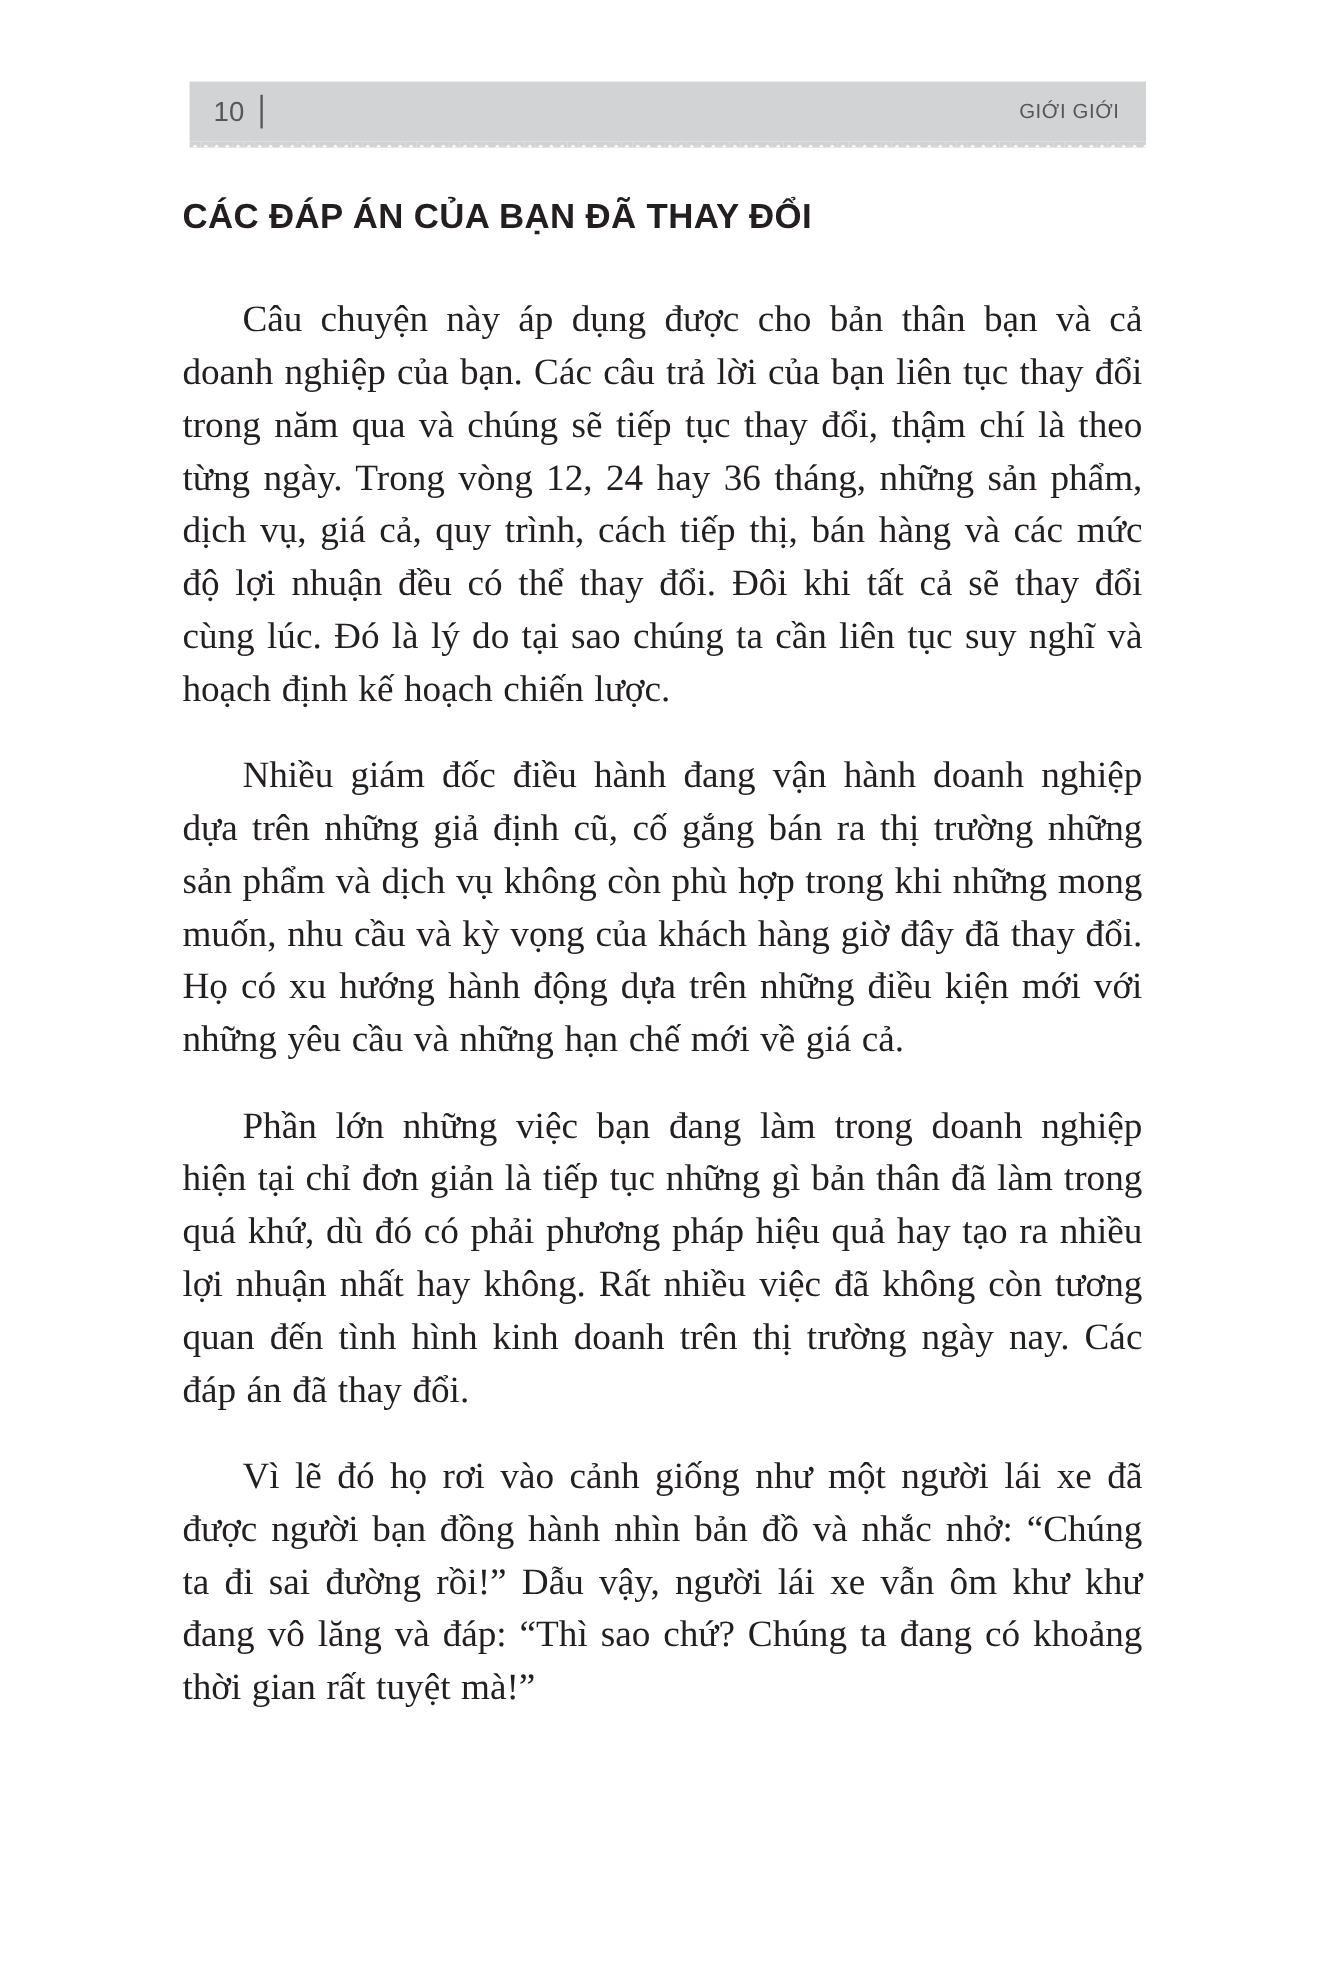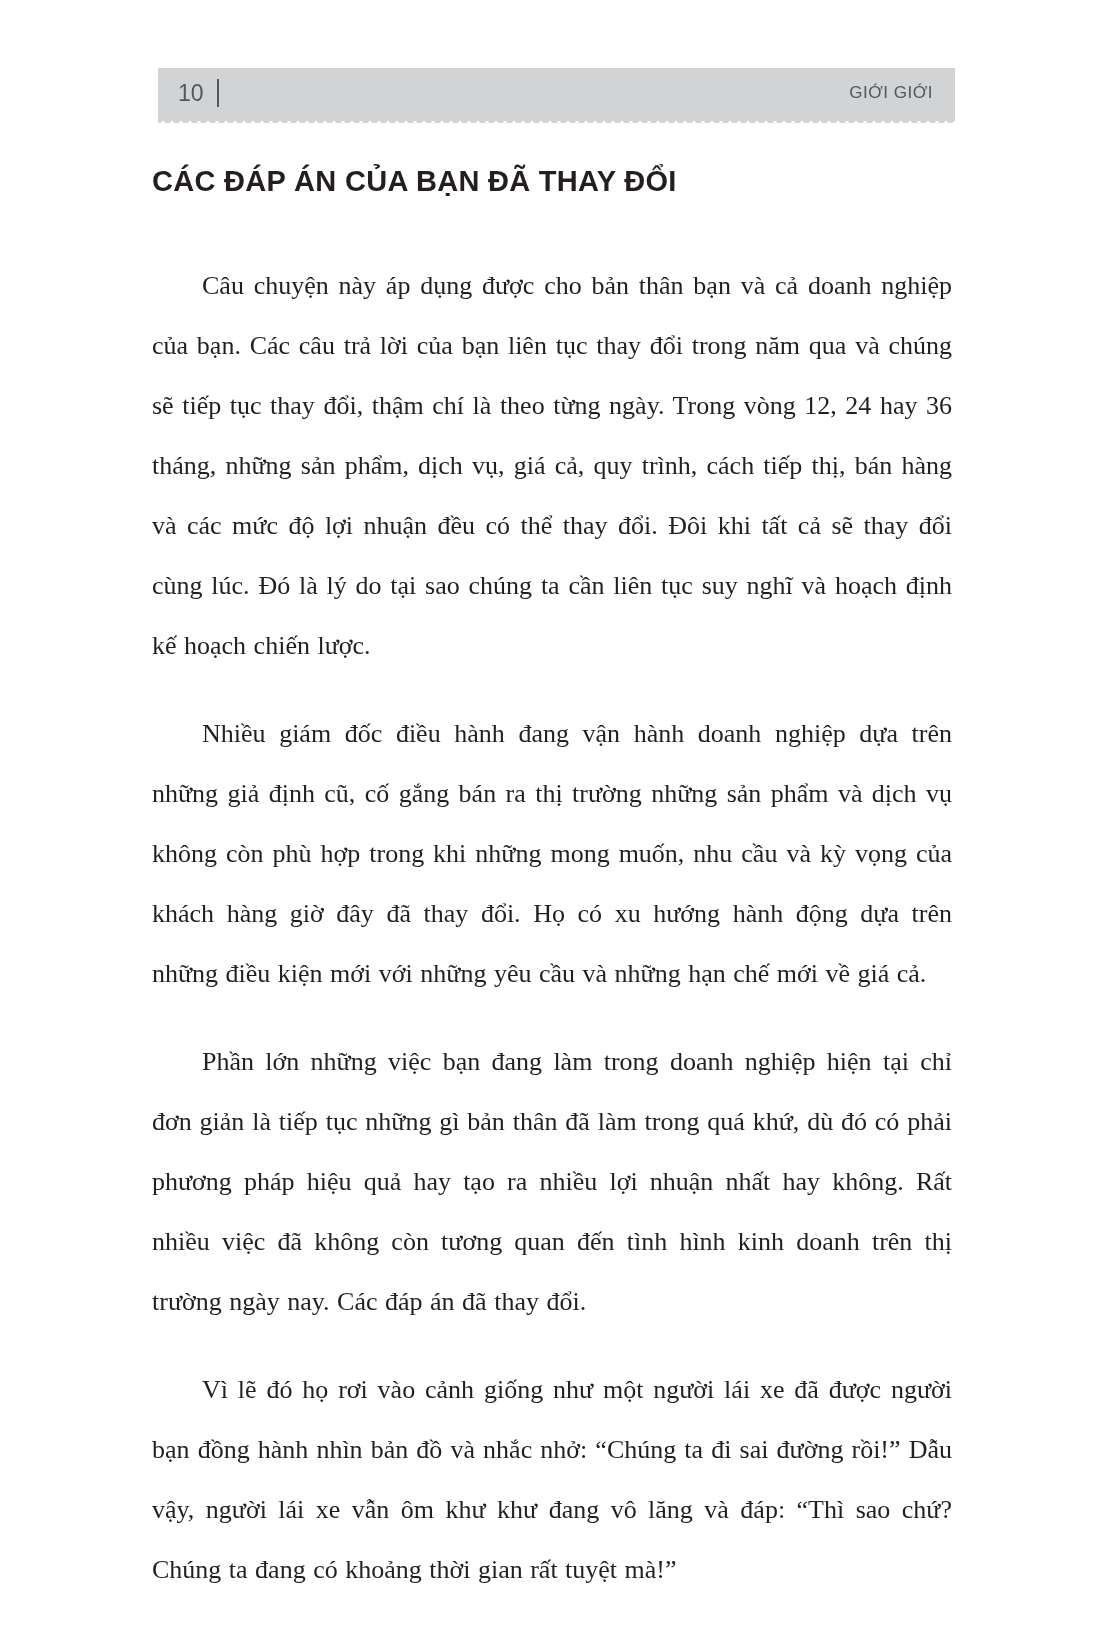--- a/index.html
+++ b/index.html
@@ -63,25 +63,25 @@
     left: 152px;
     top: 165px;
     width: 800px;
   }
   .chapter-heading {
     font-family: "Liberation Sans", sans-serif;
     font-weight: 700;
     font-size: 29px;
     letter-spacing: 0.3px;
     color: var(--ink);
-    margin-bottom: 58px;
+    margin-bottom: 46px;
   }
   .body-para {
-    font-size: 26px;
-    line-height: 60px;
+    font-size: 31px;
+    line-height: 44px;
     color: var(--ink);
     text-align: justify;
     text-indent: 50px;
     margin-bottom: 28px;
     word-spacing: 1px;
   }
 </style>
 </head>
 <body>
 

